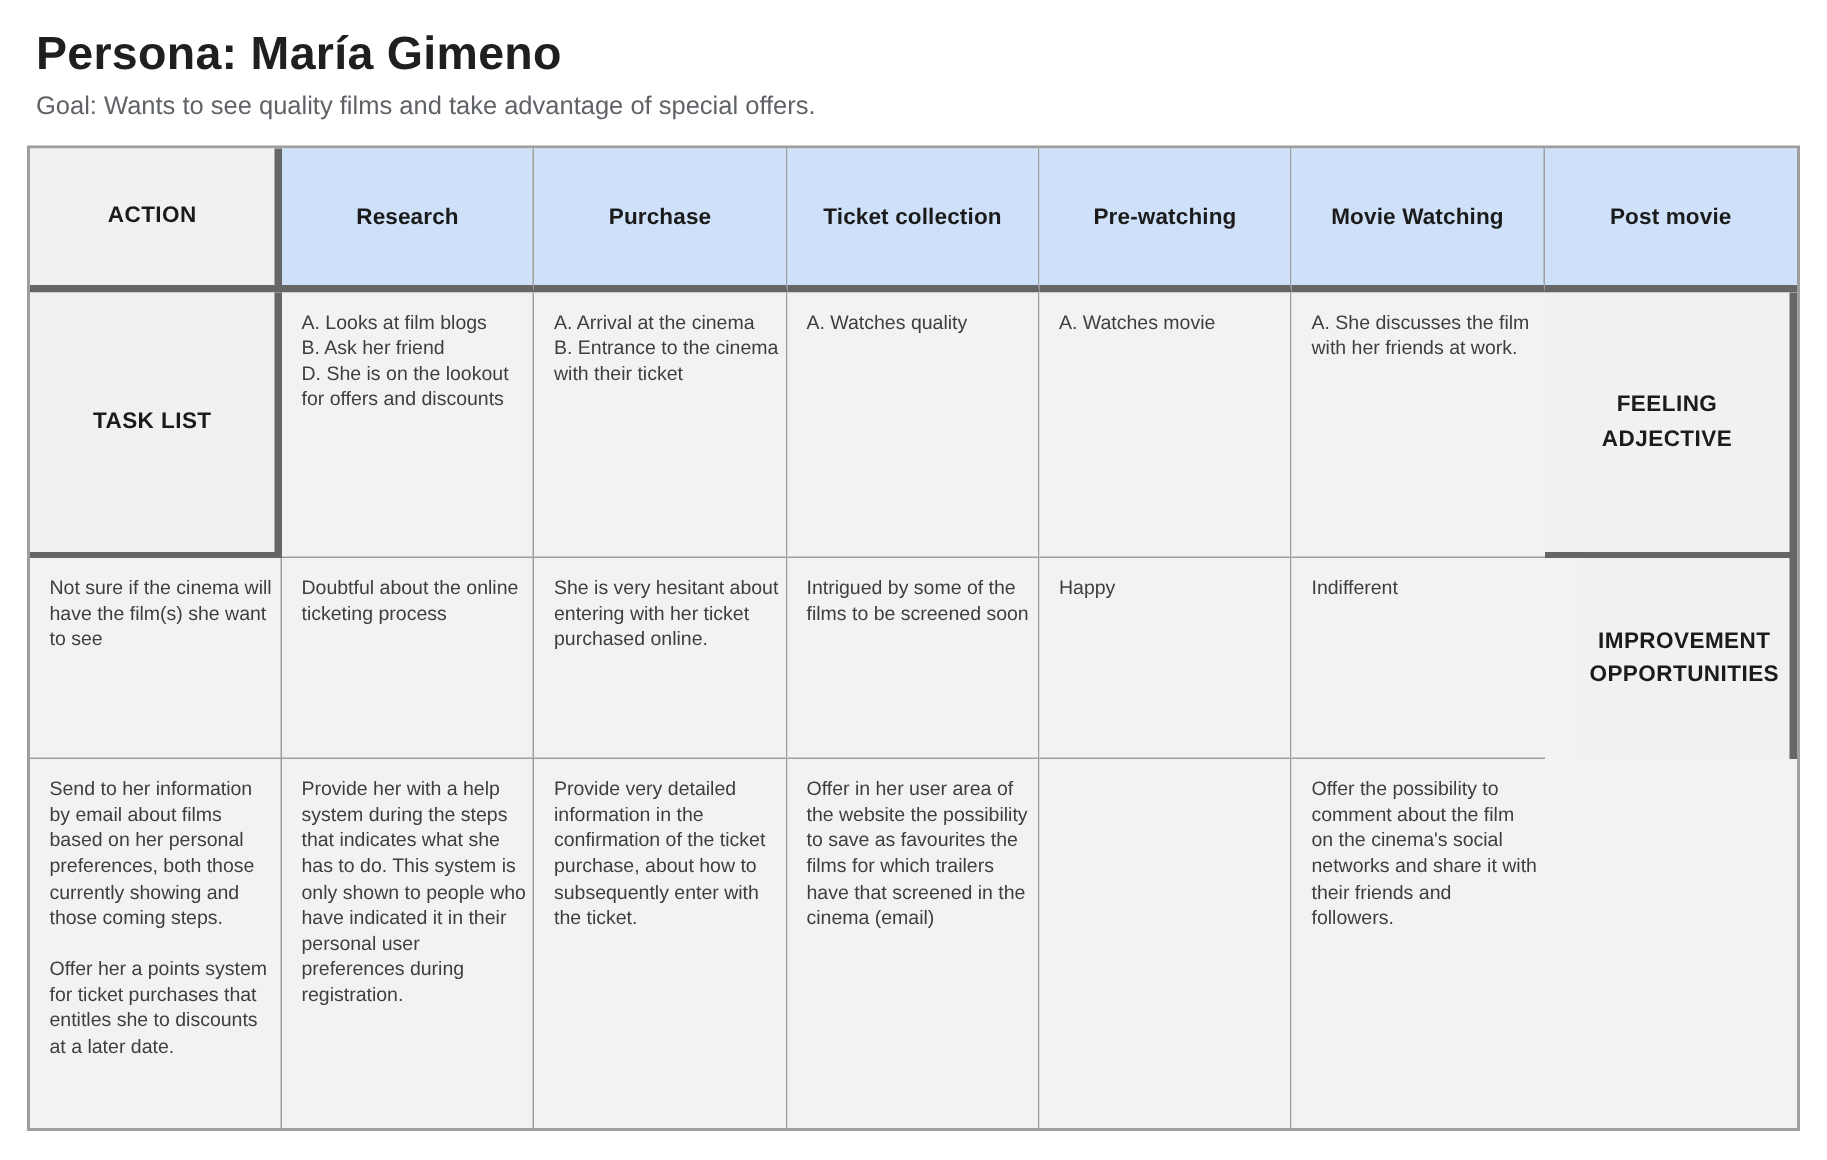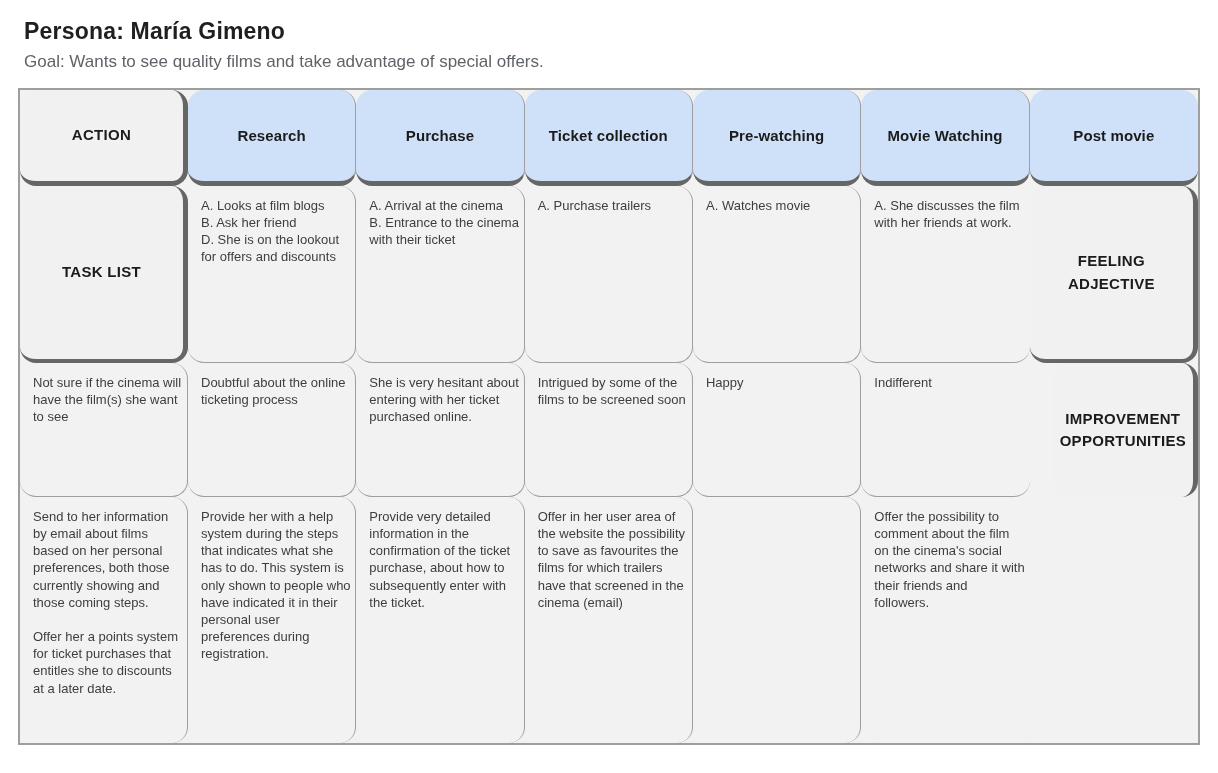--- a/index.html
+++ b/index.html
@@ -5,21 +5,21 @@
   * { box-sizing: border-box; margin: 0; padding: 0; }
   html, body { background: #ffffff; }
   body {
     width: 1218px; height: 773px;
     font-family: "Liberation Sans", "DejaVu Sans", sans-serif;
     overflow: hidden;
   }
   .page { padding: 16px 18px 0 18px; }
   .page-title {
     margin: 2px 0 7px 6px;
-    font-size: 23px;
+    font-size: 31px;
     font-weight: 700;
     color: #1f1f1f;
     letter-spacing: 0.2px;
   }
   .page-goal {
     margin: 0 0 16px 6px;
     font-size: 17px;
     color: #5f6368;
   }
   .journey-table {
@@ -29,21 +29,20 @@
     display: grid;
     grid-template-columns: 168px repeat(6, 1fr);
     grid-template-rows: 96px 177px 134px 1fr;
     background: #f2f2f2;
   }
   .cell {
     border-right: 1px solid #9e9e9e;
     border-bottom: 1px solid #9e9e9e;
     background: #f2f2f2;
     overflow: hidden;
-    border-radius: 16px;
   }
   .cell.last-col { border-right: none; }
   .cell.last-row { border-bottom: none; }
   .colhead {
     background: #cfe1f9;
     border-bottom: 5px solid #666666;
     display: flex; align-items: center; justify-content: center;
     font-size: 15px; font-weight: 700; color: #1b1b1b;
     text-align: right;
     letter-spacing: 0.1px;
@@ -85,21 +84,21 @@
     <div class="cell colhead">Pre-watching</div>
     <div class="cell colhead">Movie Watching</div>
     <div class="cell colhead last-col">Post movie</div>
 
     <div class="cell rowlabel">TASK LIST</div>
     <div class="cell body-cell">A. Looks at film blogs
 B. Ask her friend
 D. She is on the lookout for offers and discounts</div>
     <div class="cell body-cell">A. Arrival at the cinema
 B. Entrance to the cinema with their ticket</div>
-    <div class="cell body-cell">A. Purchase trailers</div>
+    <div class="cell body-cell">A. Watches quality</div>
     <div class="cell body-cell">A. Watches movie</div>
     <div class="cell body-cell last-col">A. She discusses the film with her friends at work.</div>
 
     <div class="cell rowlabel">FEELING ADJECTIVE</div>
     <div class="cell body-cell">Not sure if the cinema will have the film(s) she want to see</div>
     <div class="cell body-cell">Doubtful about the online ticketing process</div>
     <div class="cell body-cell">She is very hesitant about entering with her ticket purchased online.</div>
     <div class="cell body-cell">Intrigued by some of the films to be screened soon</div>
     <div class="cell body-cell">Happy</div>
     <div class="cell body-cell last-col">Indifferent</div>

